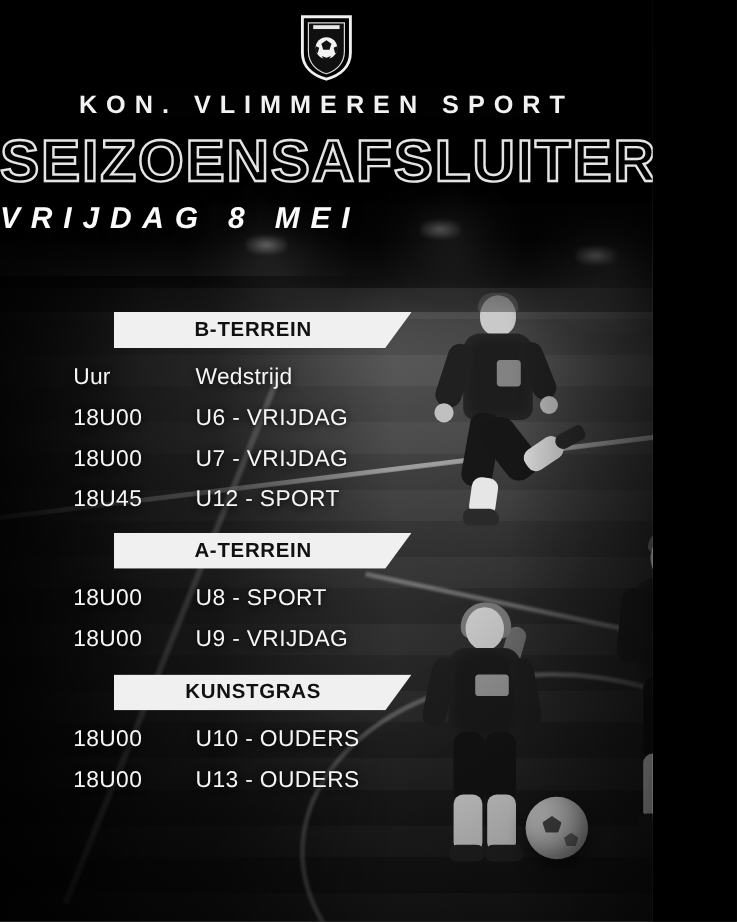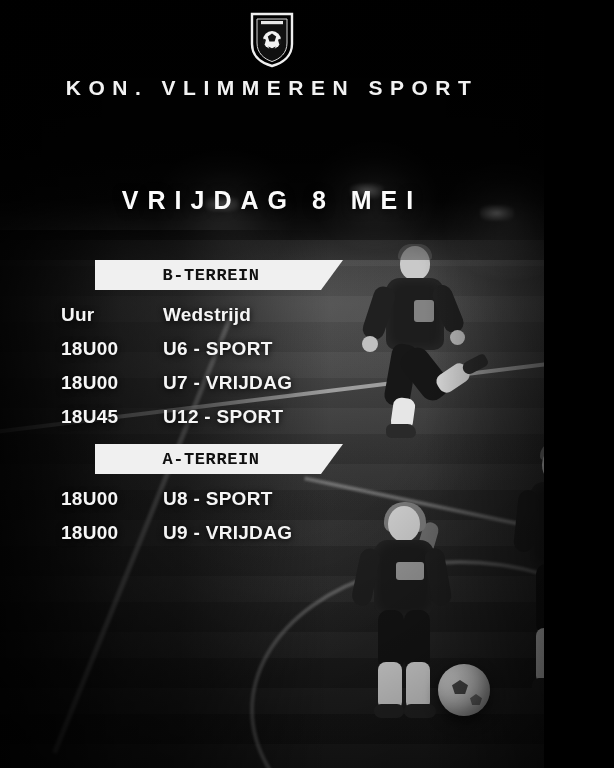--- a/index.html
+++ b/index.html
@@ -228,68 +228,67 @@
     font-weight: 700;
     letter-spacing: 1.5px;
     text-transform: uppercase;
     color: transparent;
     -webkit-text-stroke: 2px rgba(240,240,240,0.95);
     text-shadow: 0 0 18px rgba(0,0,0,0.9);
   }
 
   .subdate {
     position: absolute;
-    left: 0; right: 0; top: 186px;
-    text-align: center;
+    left: 0; right: 0; top: 168px;
     color: #fbfbfb;
     font-size: 25px;
     font-weight: 700;
     letter-spacing: 9px;
     text-transform: uppercase;
     text-shadow: 0 2px 10px rgba(0,0,0,0.85);
+    font-style: italic;
   }
 
   
   .schedule {
     position: absolute;
     left: 55px;
     top: 260px;
     width: 420px;
   }
   .field-banner {
     position: relative;
     width: 248px;
     height: 30px;
     background: #f0f0f0;
     clip-path: polygon(0 0, 248px 0, 226px 30px, 0 30px);
     display: flex;
     align-items: center;
     justify-content: center;
     margin-left: 40px;
-    font-family: Liberation Mono, monospace;
   }
   .field-banner span {
     color: #111;
     font-size: 17px;
     font-weight: 700;
     letter-spacing: 0.6px;
     text-transform: uppercase;
     padding-right: 16px;
   }
   .field-banner.shift2 { margin-left: 40px; }
 
   table.rows {
     width: 300px;
     border-collapse: collapse;
     margin-top: 8px;
   }
   table.rows td {
     color: #f5f5f5;
     font-size: 19px;
-    font-weight: 700;
+    font-weight: 400;
     letter-spacing: 0.3px;
     padding: 6px 0 6px 0;
     text-shadow: 0 1px 6px rgba(0,0,0,0.95);
     white-space: nowrap;
   }
   table.rows td.time { width: 108px; padding-left: 6px; }
   table.rows tr.head td {
     font-size: 19px;
     letter-spacing: 0.2px;
   }
@@ -379,37 +378,38 @@
       <circle cx="23" cy="28" r="9" fill="#f2f2f2"></circle>
       <path d="M23 21.5 l4.2 3 -1.6 5h-5.2l-1.6-5z" fill="#151515"></path>
       <path d="M14.4 26.6 l2.6 1.2 -1.3 4.6 -2.7 -1.5z" fill="#151515"></path>
       <path d="M31.6 26.6 l-2.6 1.2 1.3 4.6 2.7 -1.5z" fill="#151515"></path>
       <path d="M19.2 34.6 l3.8 1.6 3.8 -1.6 -1.4 2.6 h-4.8z" fill="#151515"></path>
       <rect x="12" y="9" width="22" height="3.2" fill="#e8e8e8"></rect>
     </svg>
   </div>
 
   <div class="club-name">KON. VLIMMEREN SPORT</div>
+  <div class="headline">SEIZOENSAFSLUITER</div>
   <div class="subdate">VRIJDAG 8 MEI</div>
 
   <div class="schedule">
 
     <div class="group g1">
       <div class="field-banner">
         <span>B-TERREIN</span>
       </div>
       <table class="rows">
         <tbody>
             <tr class="head">
           <td class="time">Uur</td>
           <td>Wedstrijd</td>
         </tr>
         <tr>
           <td class="time">18U00</td>
-          <td>U6 - SPORT</td>
+          <td>U6 - VRIJDAG</td>
         </tr>
         <tr>
           <td class="time">18U00</td>
           <td>U7 - VRIJDAG</td>
         </tr>
         <tr>
           <td class="time">18U45</td>
           <td>U12 - SPORT</td>
         </tr>
       </tbody>
@@ -431,15 +431,32 @@
         <tr>
           <td class="time">18U00</td>
           <td>U9 - VRIJDAG</td>
         </tr>
       </tbody>
         </table>
     </div>
 
     <div class="spacer-sm"></div>
 
+    <div class="group">
+      <div class="field-banner shift2">
+        <span>KUNSTGRAS</span>
+      </div>
+      <table class="rows">
+        <tbody>
+            <tr>
+          <td class="time">18U00</td>
+          <td>U10 - OUDERS</td>
+        </tr>
+        <tr>
+          <td class="time">18U00</td>
+          <td>U13 - OUDERS</td>
+        </tr>
+      </tbody>
+        </table>
+    </div>
 
   </div>
 </div>
 
 </body></html>

